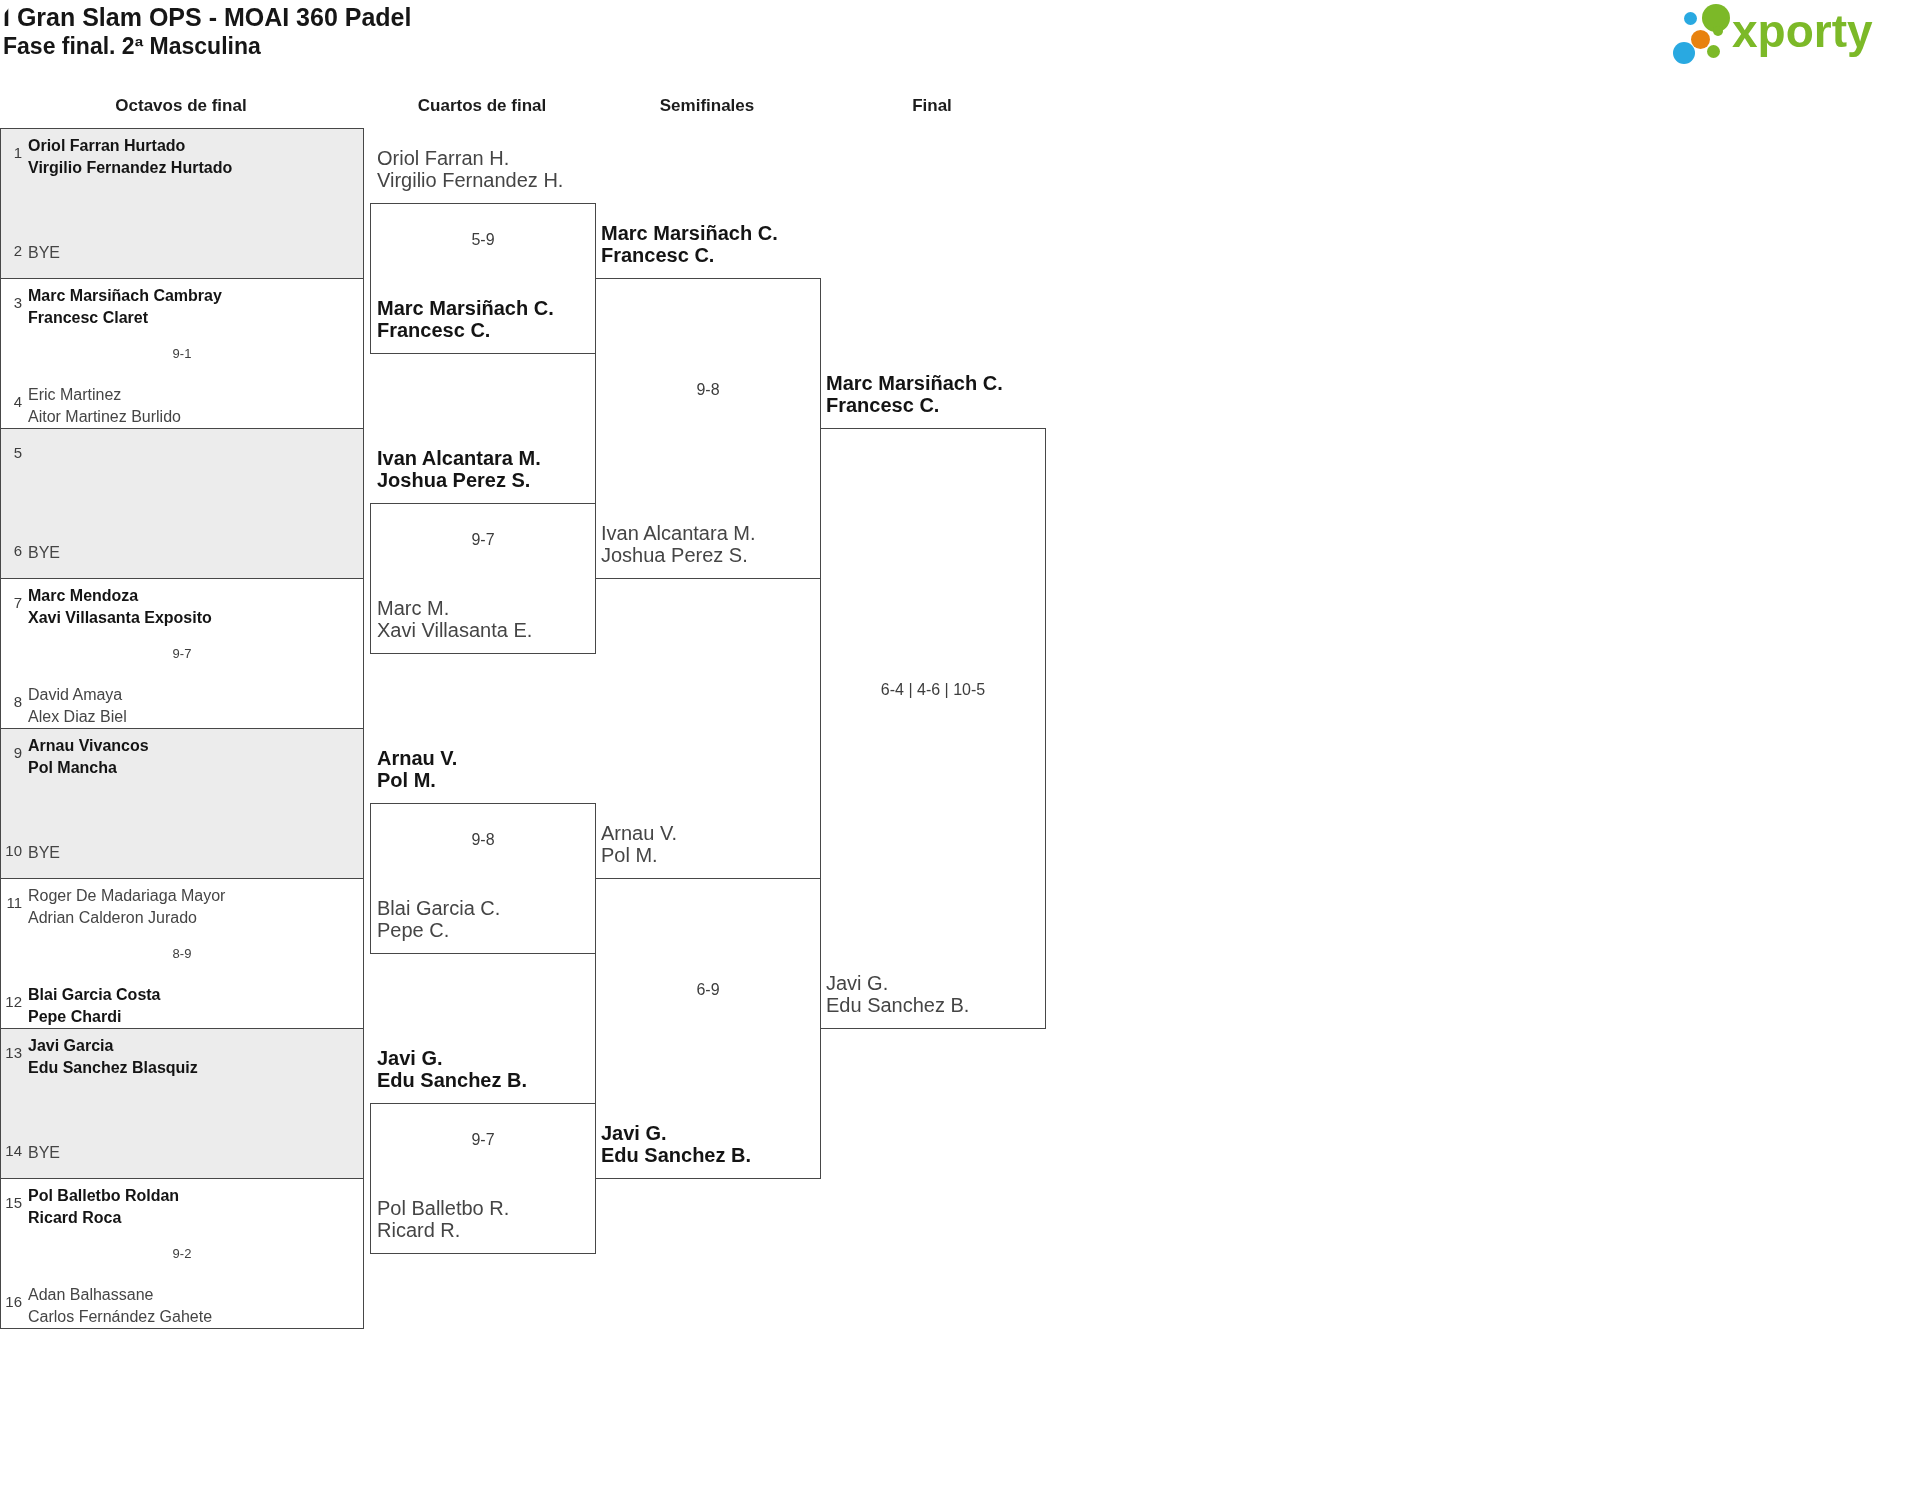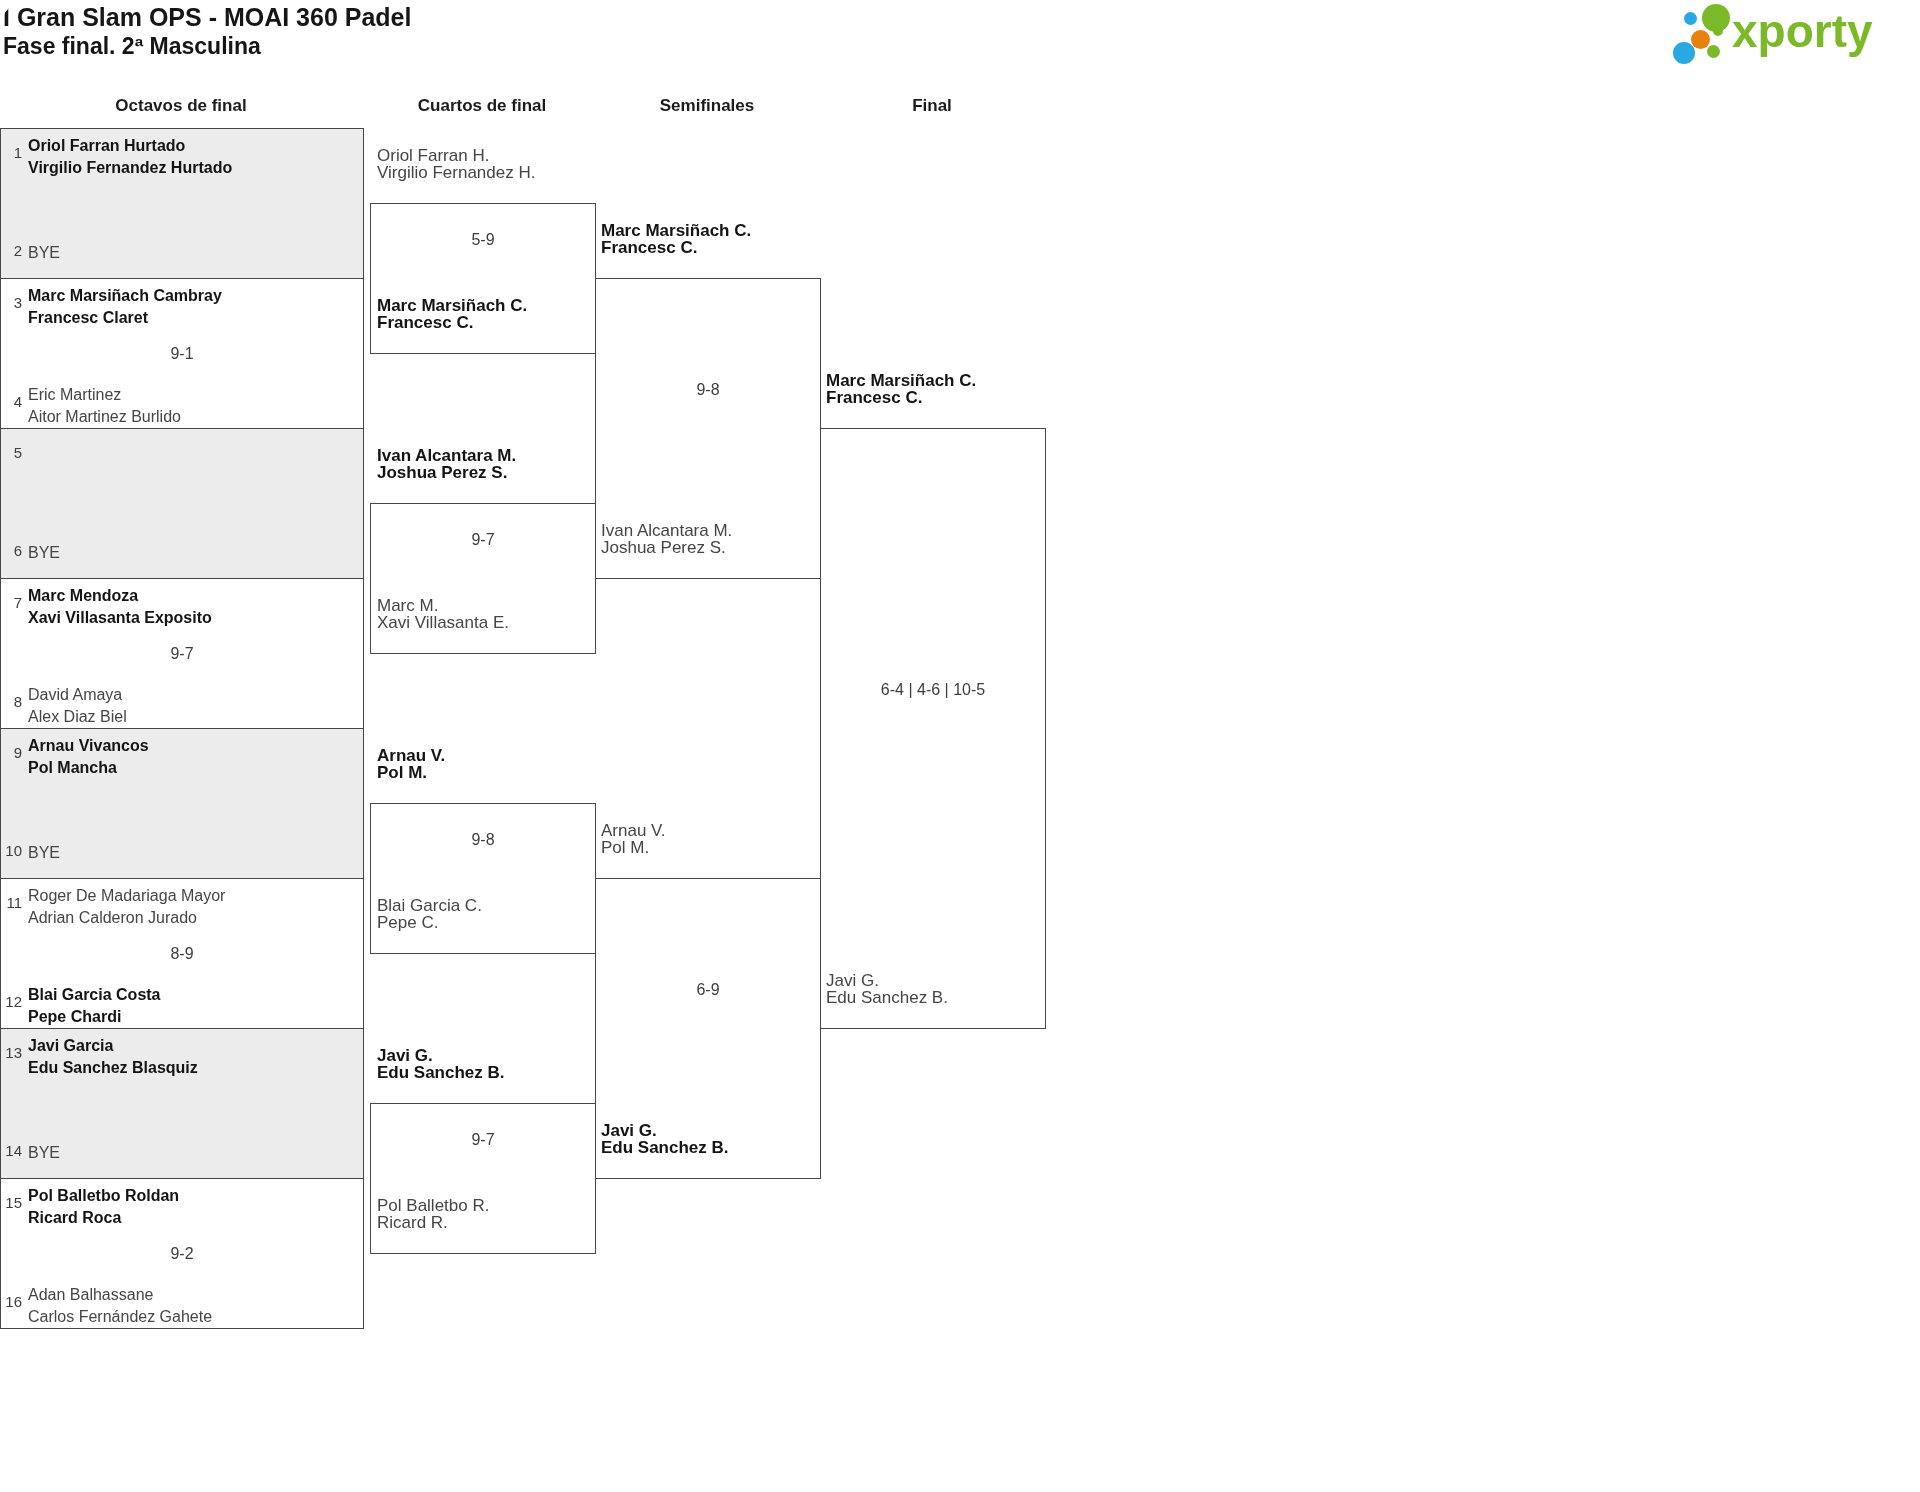--- a/index.html
+++ b/index.html
@@ -33,25 +33,25 @@
   .oct-box.bye{background:var(--bye-bg);}
   .seed{position:absolute;left:0;width:21px;text-align:right;font-size:15px;color:#3d3d3d;}
   .seed-a{top:6px;height:36px;line-height:36px;}
   .seed-b{top:105px;height:36px;line-height:36px;}
   .bye .seed-b{top:113px;height:18px;line-height:18px;}
   .team{position:absolute;left:27px;right:6px;font-size:16px;line-height:22px;white-space:pre-line;color:#454545;}
   .team-a{top:6px;}
   .team-b{top:105px;}
   .bye .team-b{top:113px;}
   .team.bold{font-weight:bold;color:#141414;}
-  .oct-score{position:absolute;left:0;right:0;top:66px;height:18px;line-height:18px;text-align:center;font-size:16px;color:#3d3d3d;}
+  .oct-score{position:absolute;left:0;right:0;top:66px;height:18px;line-height:18px;text-align:center;font-size:13px;color:#3d3d3d;}
 
   
   .rect{position:absolute;border:1px solid var(--border);}
-  .rname{position:absolute;width:216px;font-size:17px;line-height:17px;height:36px;white-space:pre-line;color:#454545;}
+  .rname{position:absolute;width:216px;font-size:20px;line-height:22px;height:36px;white-space:pre-line;color:#454545;}
   .rname.bold{font-weight:bold;color:#141414;}
   .rscore{position:absolute;width:226px;height:18px;line-height:18px;text-align:center;font-size:16px;color:#3d3d3d;}
 </style>
 </head>
 <body>
 
 <div class="page">
 
   <div class="title-line1">I Gran Slam OPS - MOAI 360 Padel</div>
   <div class="title-line2">Fase final. 2ª Masculina</div>

